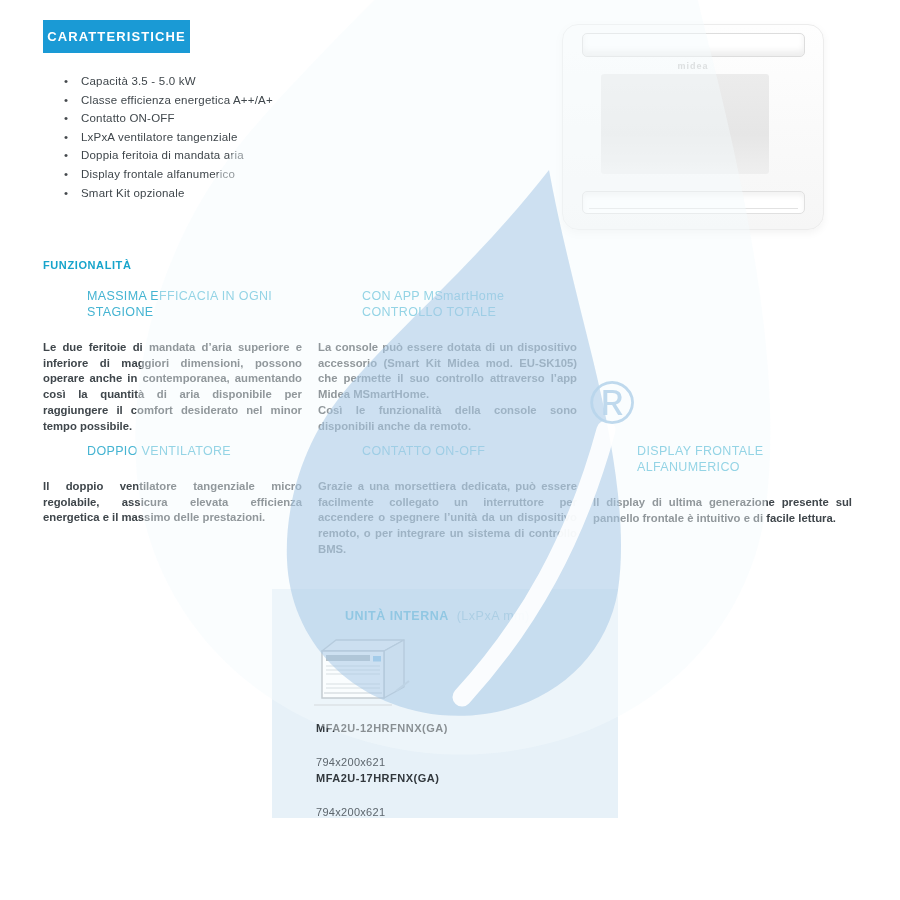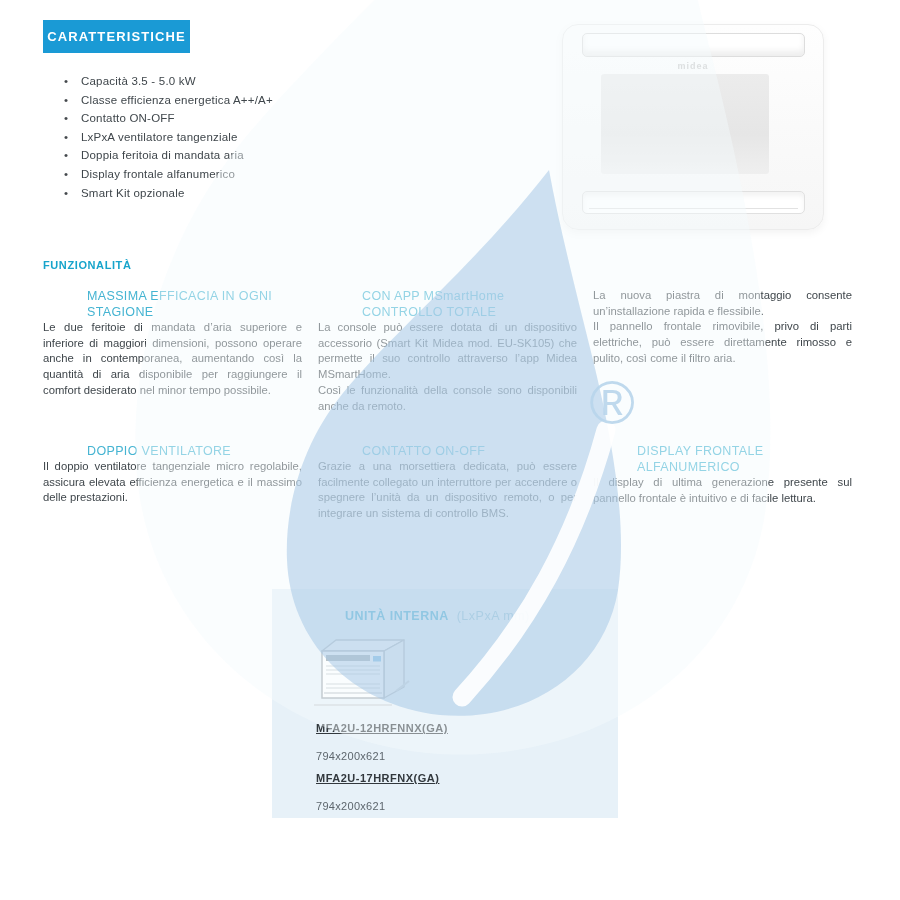--- a/index.html
+++ b/index.html
@@ -49,32 +49,32 @@
   }
   
   .funz-title{
     position:absolute;left:43px;top:259px;margin:0;font-size:11px;font-weight:bold;
     color:#17a4cb;letter-spacing:.6px;
   }
   .feat{position:absolute;width:259px;}
   .r1{top:288px}.r2{top:443px}
   .c1{left:43px}.c2{left:318px}.c3{left:593px}
   .hl{font-size:12.5px;line-height:16px;color:#45b4d2;letter-spacing:.35px;margin-left:44px;}
-  .feat-b{margin-top:0;}
+  .feat-b{margin-top:20px;font-weight:bold;}
   .feat-b p{margin:0;font-size:11.3px;line-height:15.7px;color:#3f464b;text-align:justify;}
   
   .specs{position:absolute;left:272px;top:589px;width:346px;height:229px;background:#e7f1f8;}
   .specs-h{position:absolute;left:44px;top:20px;font-size:12.5px;letter-spacing:.5px;white-space:nowrap;margin-left:29px;}
   .specs-h .b{font-weight:bold;color:#0f9cc7;}
   .specs-h .l{color:#7db8cc;margin-left:4px;}
   .unit-icon{position:absolute;left:40px;top:48px;}
   .model{position:absolute;left:44px;}
   .m1{top:133px}.m2{top:183px}
-  .model-name{font-size:11px;font-weight:bold;color:#32383d;letter-spacing:.5px;line-height:13px;text-decoration:underline;}
-  .model-dims{font-size:11px;color:#5d666d;letter-spacing:.3px;margin-top:15px;line-height:13px;}
+  .model-name{font-size:11px;font-weight:bold;color:#32383d;letter-spacing:.5px;line-height:13px;}
+  .model-dims{font-size:11px;color:#5d666d;letter-spacing:.3px;margin-top:21px;line-height:13px;}
   
   .watermark{position:absolute;left:0;top:0;z-index:20;pointer-events:none;}
 </style>
 </head>
 <body>
 
 <div class="page">
 
   <div class="badge">CARATTERISTICHE</div>
 
@@ -114,24 +114,20 @@
       <div class="hl">CON APP MSmartHome</div>
       <div class="hl">CONTROLLO TOTALE</div>
     </div>
     <div class="feat-b">
       <p>La console può essere dotata di un dispositivo accessorio (Smart Kit Midea mod. EU-SK105) che permette il suo controllo attraverso l’app Midea MSmartHome.</p>
       <p>Così le funzionalità della console sono disponibili anche da remoto.</p>
     </div>
   </section>
 
   <section class="feat r1 c3">
-    <div class="feat-b">
-      <p>La nuova piastra di montaggio consente un’installazione rapida e flessibile.</p>
-      <p>Il pannello frontale rimovibile, privo di parti elettriche, può essere direttamente rimosso e pulito, così come il filtro aria.</p>
-    </div>
   </section>
 
   <section class="feat r2 c1">
     <div>
       <div class="hl">DOPPIO VENTILATORE</div>
       <div class="hl"></div>
     </div>
     <div class="feat-b">
       <p>Il doppio ventilatore tangenziale micro regolabile, assicura elevata efficienza energetica e il massimo delle prestazioni.</p>
       <p></p>

